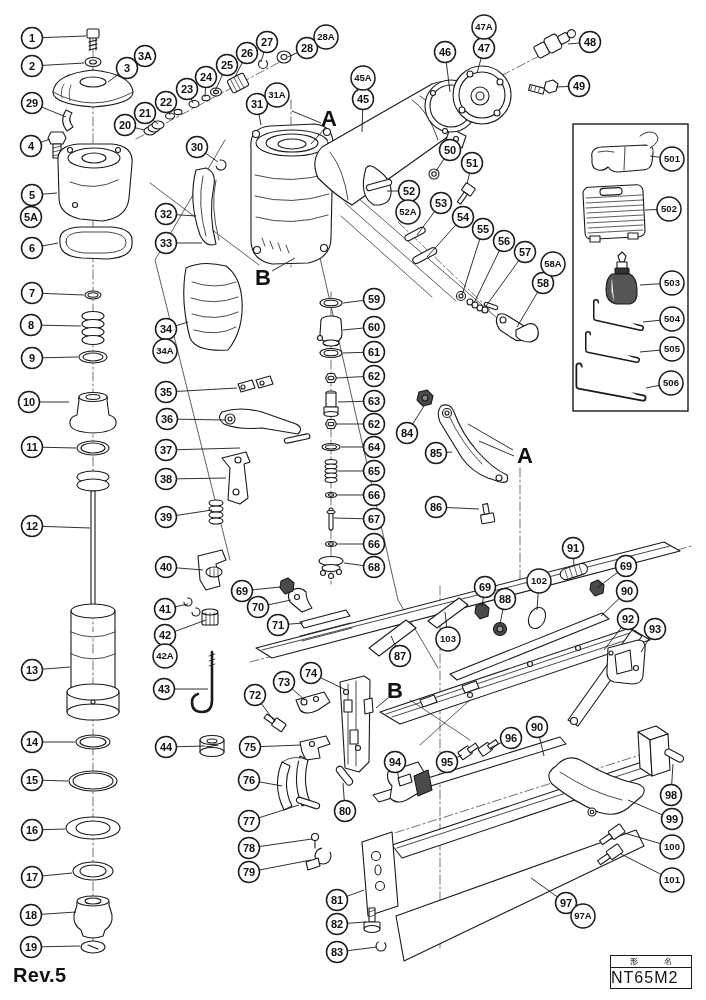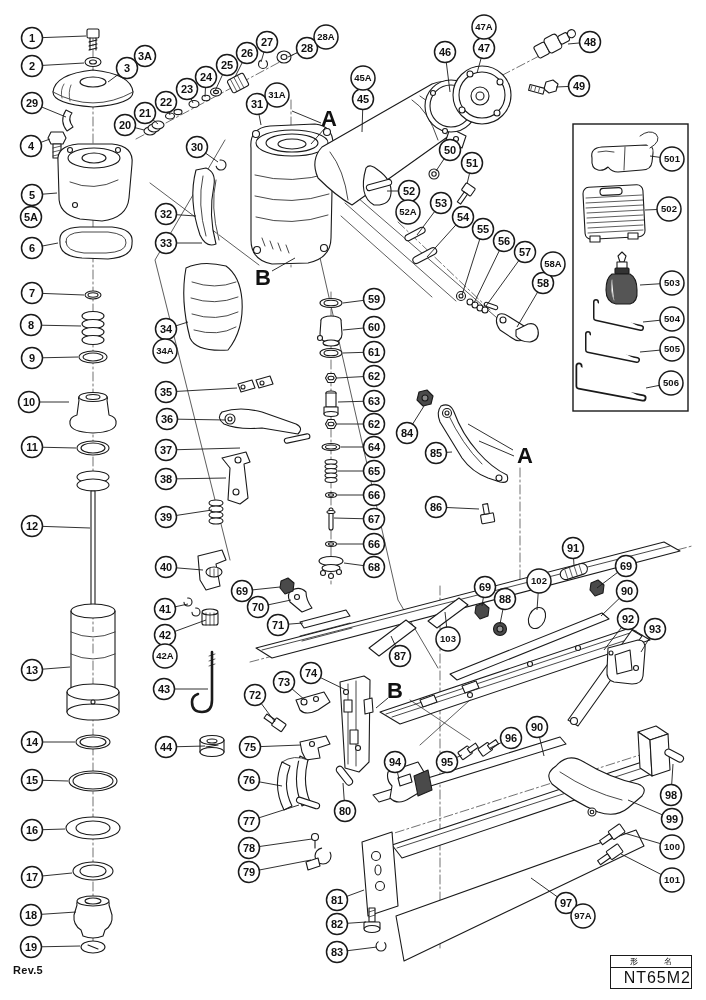--- a/index.html
+++ b/index.html
@@ -1,24 +1,24 @@
 <!DOCTYPE html>
 <html><head>
 <meta charset="utf-8">
 <style>
   html,body{margin:0;padding:0;background:#fff;}
   .stage{position:relative;width:706px;height:1000px;background:#fff;overflow:hidden;
          font-family:"Liberation Sans",sans-serif;color:#111;}
   .stage svg{position:absolute;left:0;top:0;}
   .art path,.art rect,.art ellipse,.art circle,.art line,.art polygon,.art polyline{vector-effect:non-scaling-stroke;}
-  .rev{position:absolute;left:13px;top:964px;font-size:11px;font-weight:bold;letter-spacing:.3px;}
+  .rev{position:absolute;left:13px;top:964px;font-size:20px;font-weight:bold;letter-spacing:.3px;}
   .modelbox{position:absolute;left:610px;top:955px;width:80px;border:1.6px solid #1a1a1a;background:#fff;}
   .modelbox .r1{height:11px;border-bottom:1.3px solid #1a1a1a;display:flex;justify-content:center;
                 gap:26px;font-size:8px;line-height:11px;}
-  .modelbox .r2{height:20px;font-size:16px;line-height:20px;text-align:right;letter-spacing:1px;}
+  .modelbox .r2{height:20px;font-size:16px;line-height:20px;text-align:left;letter-spacing:1px;}
 </style>
 </head>
 <body>
 
 <div class="stage">
 
   <svg class="art" width="706" height="1000" viewBox="0 0 706 1000" fill="none" stroke="#1a1a1a" stroke-width="1.1" stroke-linecap="round" stroke-linejoin="round">
 
     <g stroke="#333" stroke-width="0.7" stroke-dasharray="9 3 2 3">
       <path d="M93,32 V943"></path>

